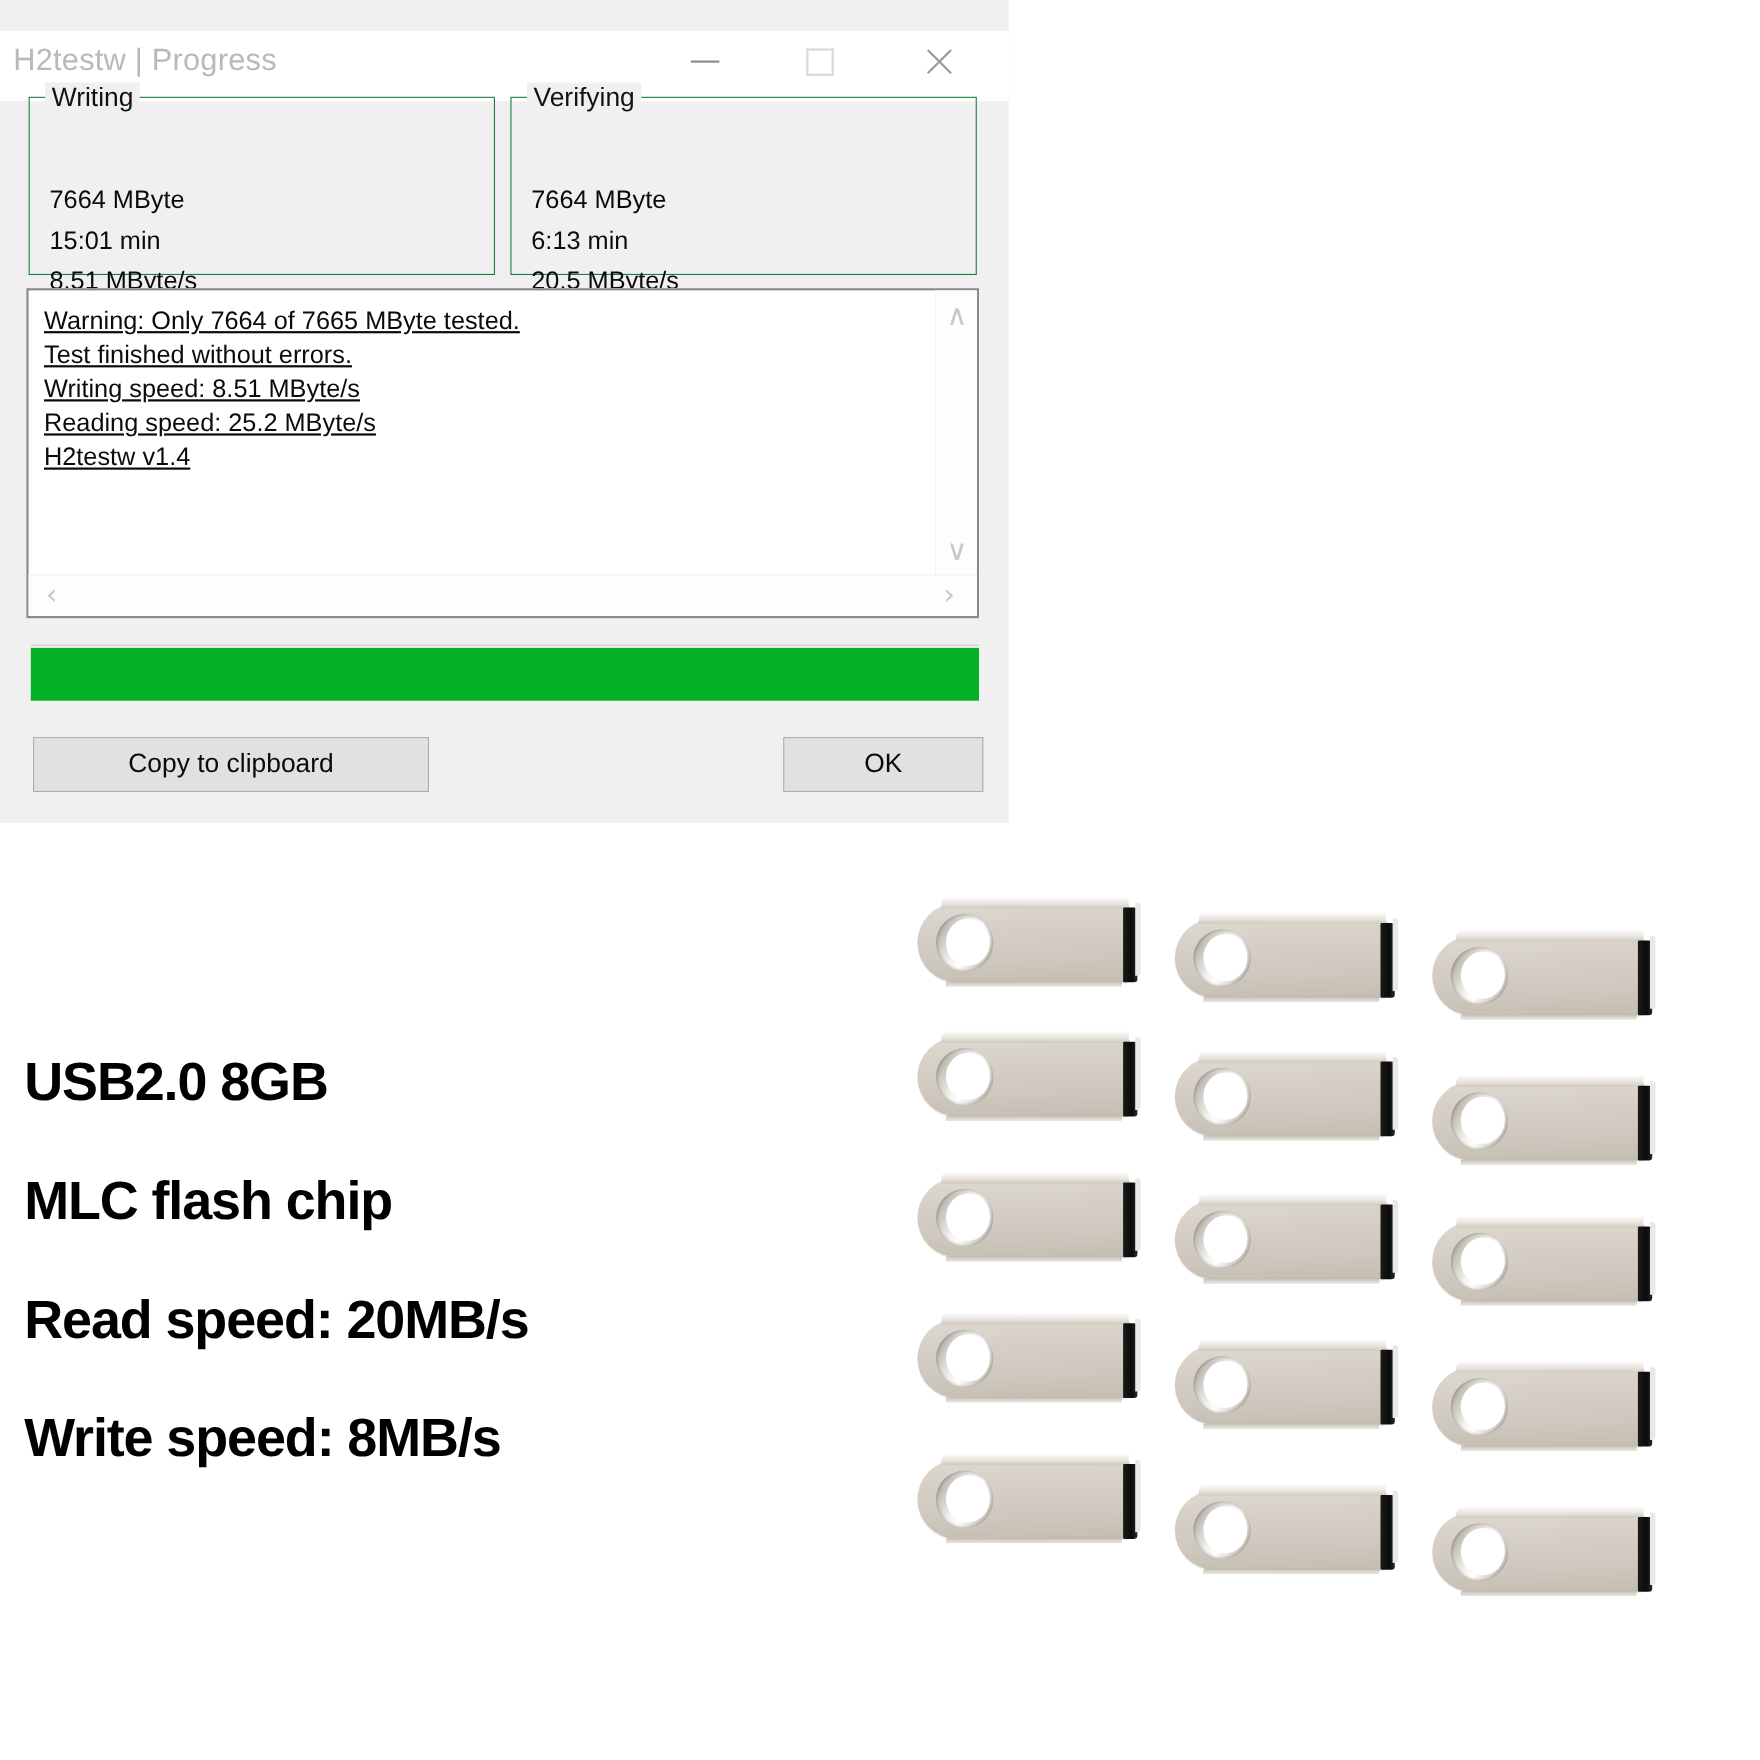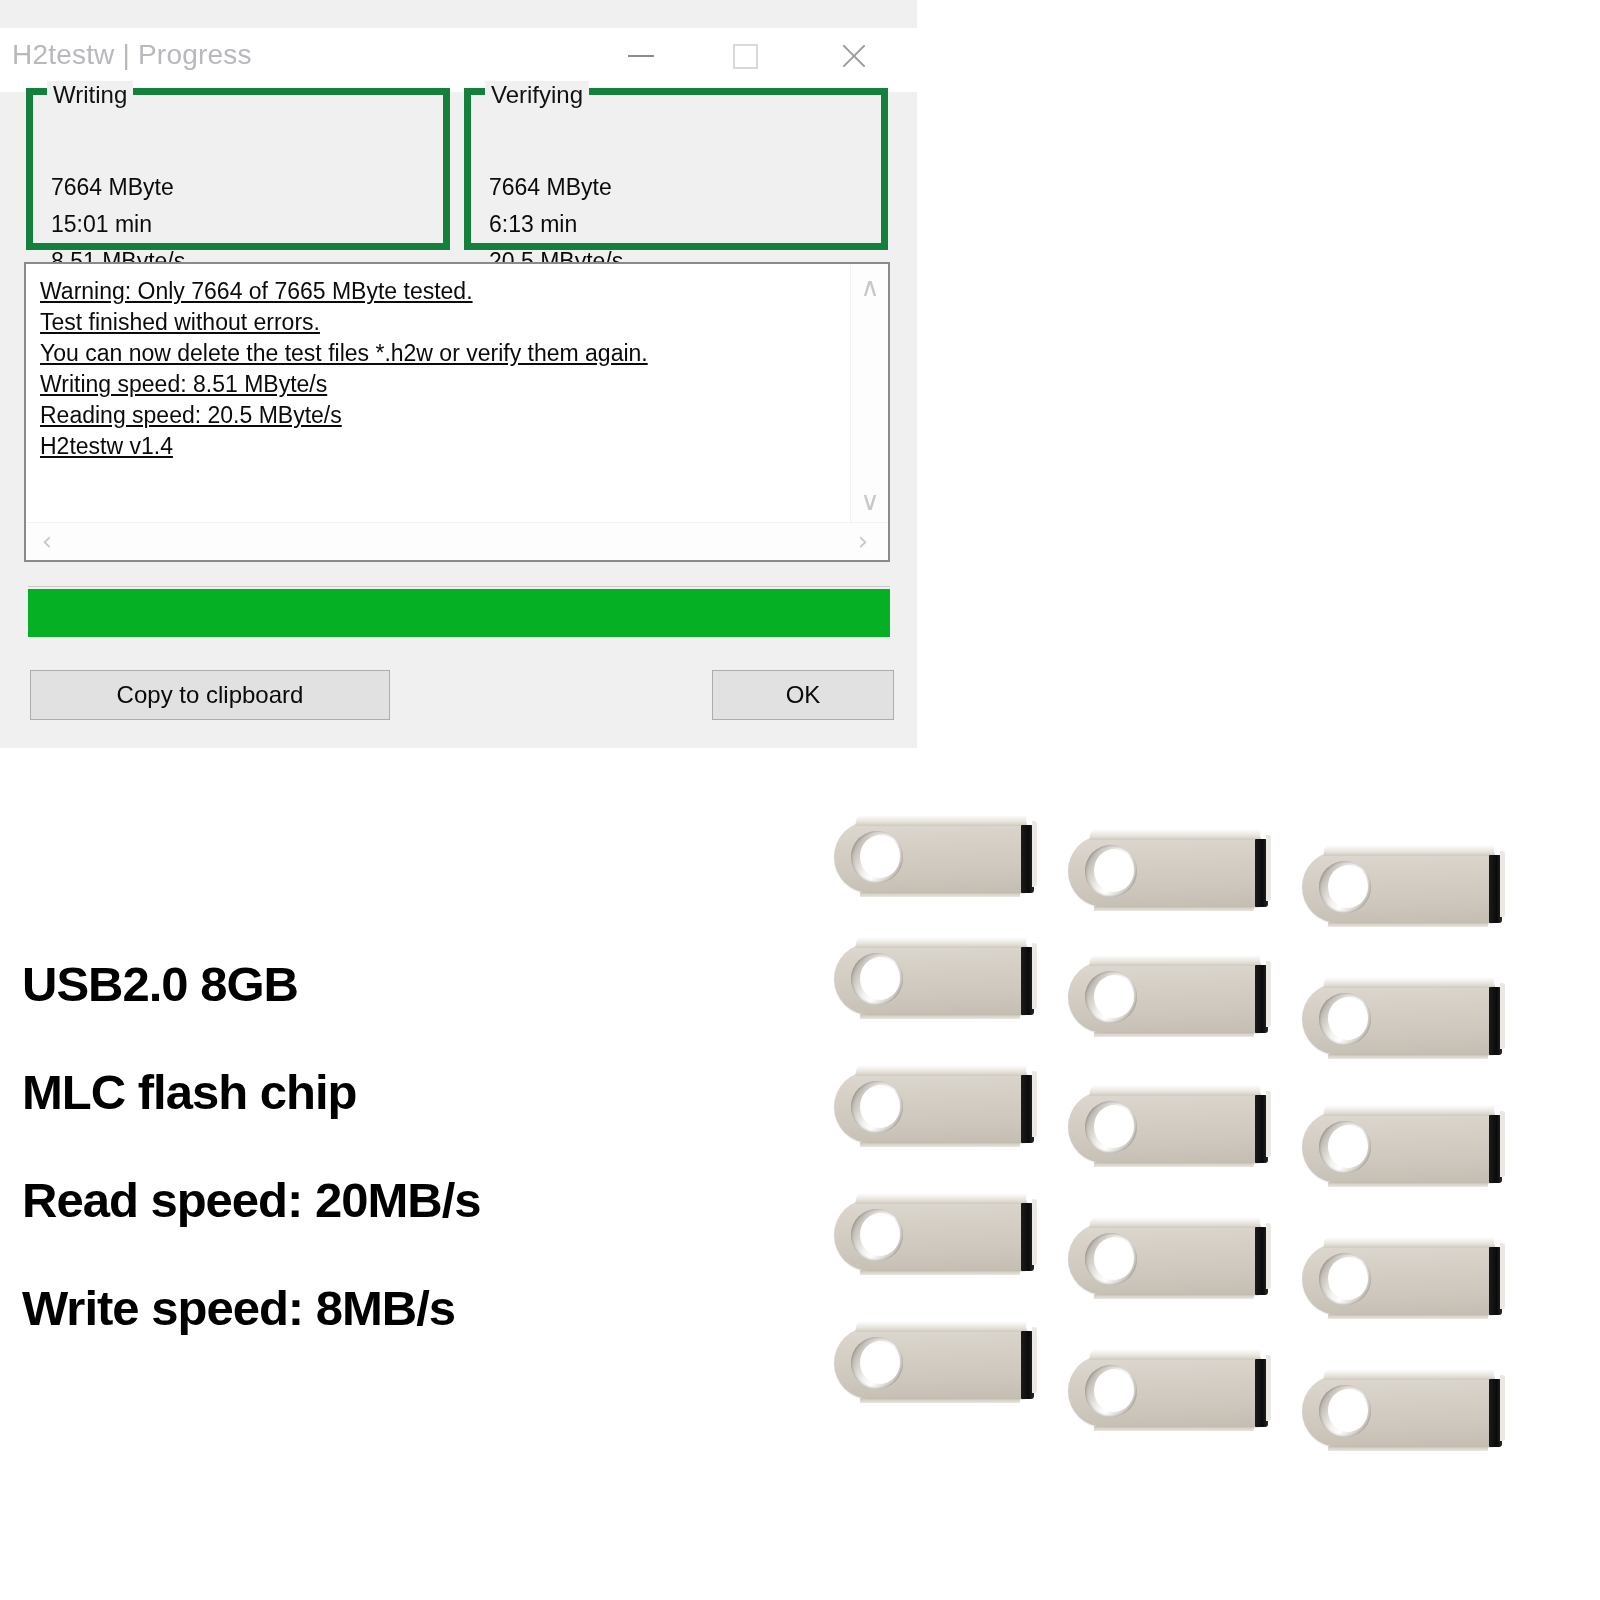--- a/index.html
+++ b/index.html
@@ -79,21 +79,21 @@
     left: 50%; top: 0;
     width: 2px; height: 30px;
     background: #9a9a9a;
   }
   .glyph-close:before { transform: rotate(45deg); }
   .glyph-close:after  { transform: rotate(-45deg); }
 
   
   .groupbox {
     position: absolute;
-    border: 7px solid #15803d;
+    border: 1px solid #15803d;
     background: transparent;
     box-sizing: border-box;
   }
   #group-writing   { left: 26px;  top: 88px; width: 424px; height: 162px; }
   #group-verifying { left: 464px; top: 88px; width: 424px; height: 162px; }
 
   .group-title {
     position: absolute;
     top: -14px;
     left: 14px;
@@ -342,23 +342,22 @@
       <div>7664 MByte</div>
       <div>6:13 min</div>
       <div>20.5 MByte/s</div>
     </div>
   </div>
 
   <div id="log-area">
     <div id="log-text">
       <div>Warning: Only 7664 of 7665 MByte tested.</div>
       <div>Test finished without errors.</div>
-      <div>You can now delete the test files *.h2w or verify them again.</div>
       <div>Writing speed: 8.51 MByte/s</div>
-      <div>Reading speed: 20.5 MByte/s</div>
+      <div>Reading speed: 25.2 MByte/s</div>
       <div>H2testw v1.4</div>
     </div>
 
     <div id="vscroll">
       <span class="chev" id="vs-up">∧</span>
       <span class="chev" id="vs-down">∨</span>
     </div>
 
     <div id="hscroll">
       <span class="chev" id="hs-left">‹</span>

